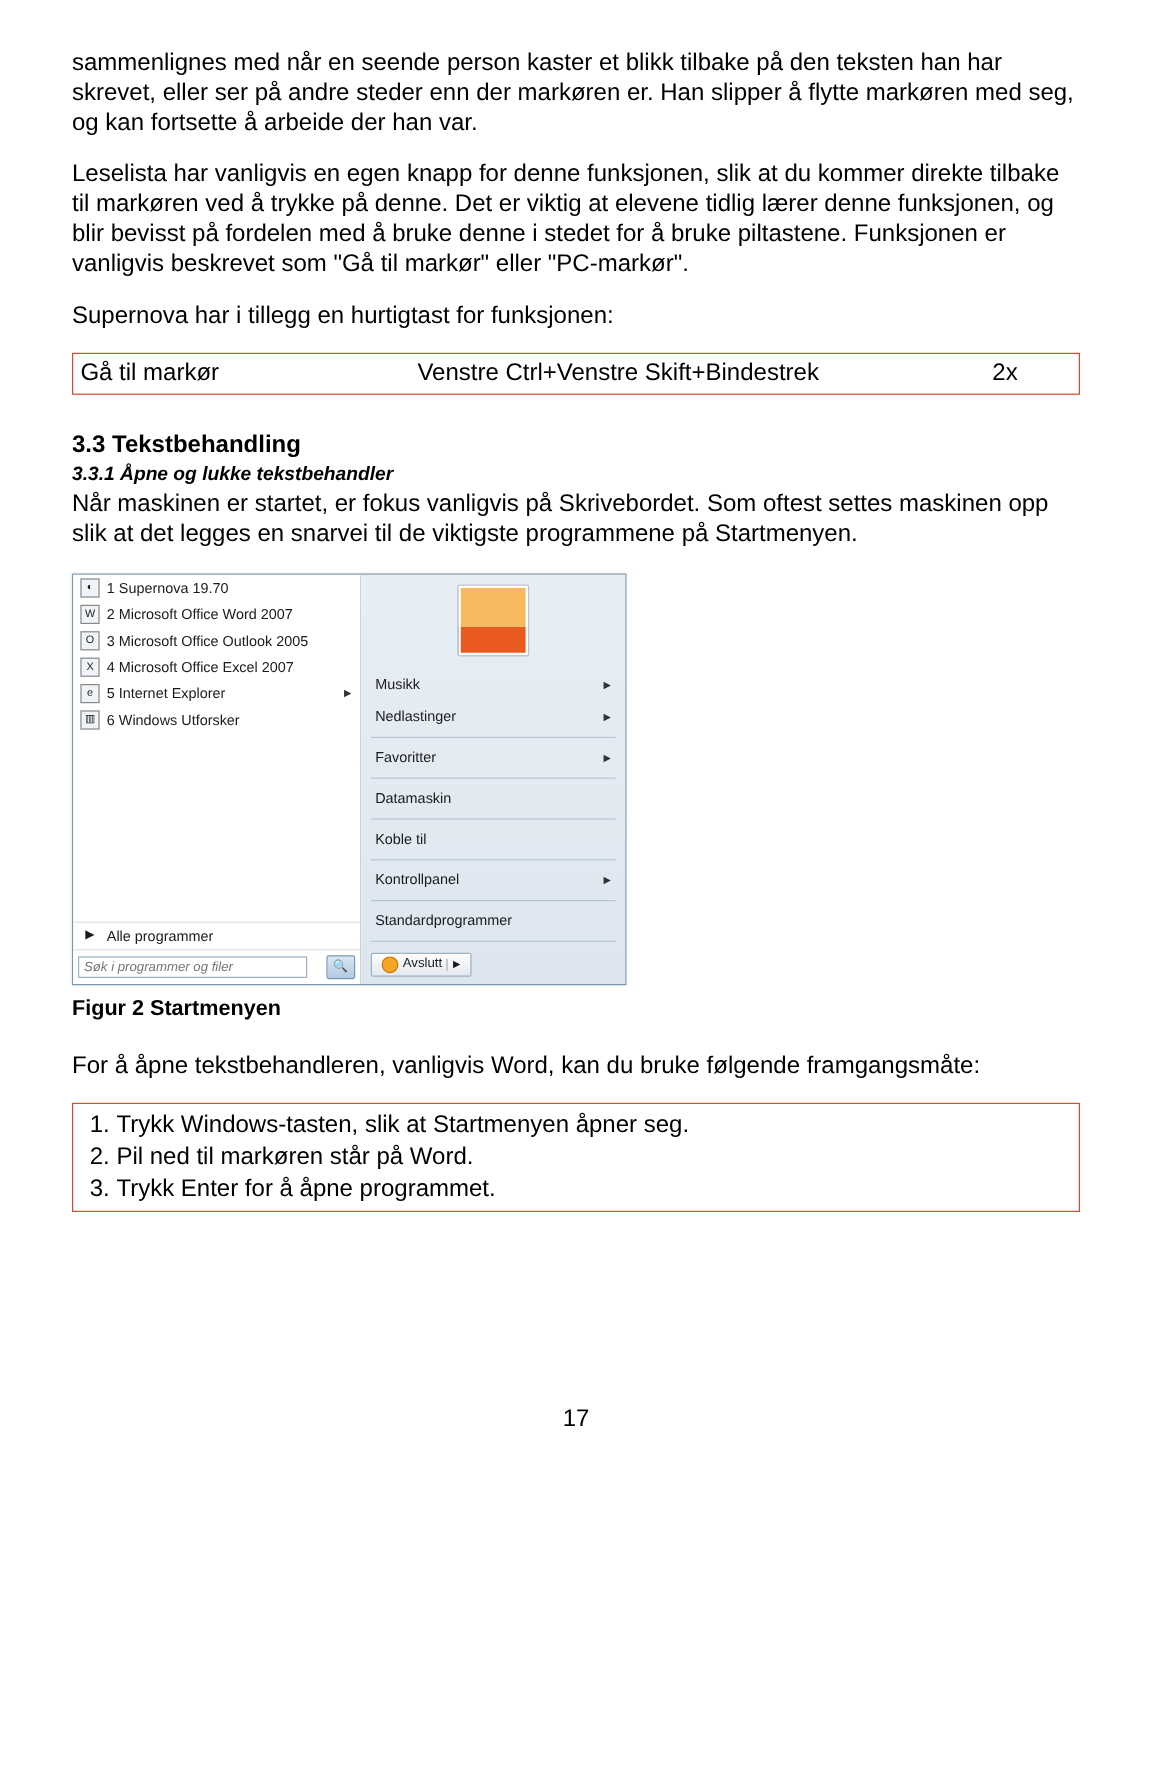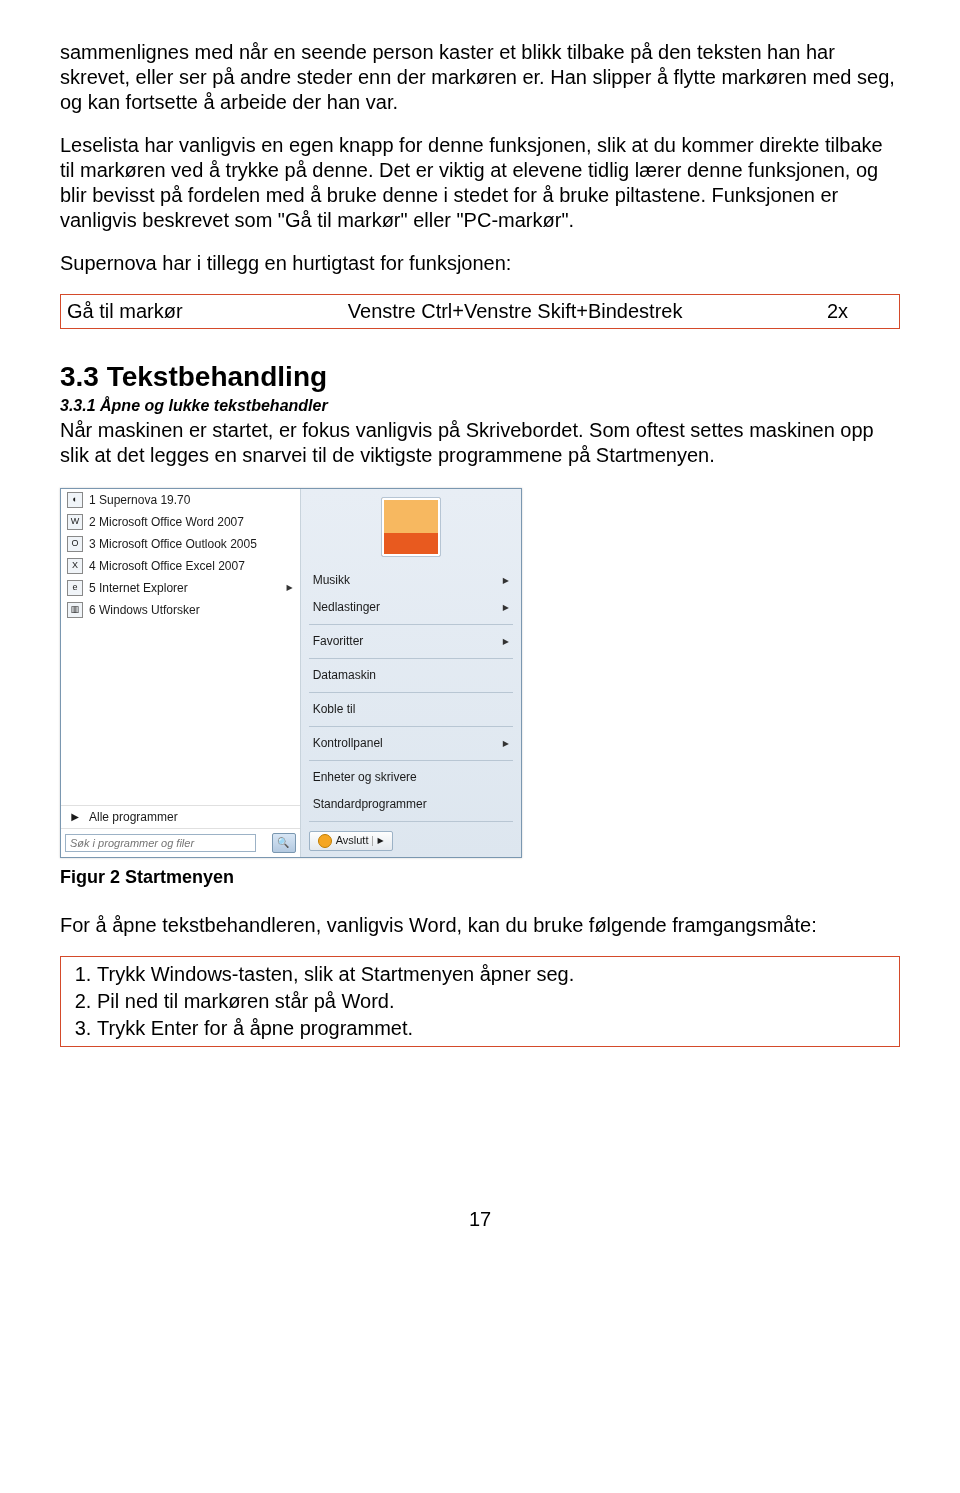--- a/index.html
+++ b/index.html
@@ -18,21 +18,21 @@
     border: 1px solid #d44a2a;
     width: 100%;
     display: flex;
     padding: 4px 6px;
     box-sizing: border-box;
     margin: 10px 0 30px 0;
   }
   .box-table .col1 { flex: 0 0 34%; }
   .box-table .col2 { flex: 0 0 58%; }
   .box-table .col3 { flex: 0 0 8%; }
-  h2 { font-size: 28px; font-weight: bold; margin: 30px 0 2px 0; }
+  h2 { font-size: 20px; font-weight: bold; margin: 30px 0 2px 0; }
   h3 { font-size: 16px; font-weight: bold; font-style: italic; margin: 0 0 2px 0; }
   .figure { margin: 20px 0 8px 0; }
   .startmenu {
     width: 460px;
     border: 1px solid #7a97b0;
     display: flex;
     font-family: "Segoe UI", Tahoma, sans-serif;
     font-size: 12px;
     color: #1a1a1a;
     box-shadow: 0 0 2px rgba(0,0,0,0.2);
@@ -239,23 +239,20 @@
           <div class="r-item">
             <span>Koble til</span>
           </div>
           <div class="sep"></div>
           <div class="r-item">
             <span>Kontrollpanel</span>
             <span class="arrow">▶</span>
           </div>
           <div class="sep"></div>
           <div class="r-item">
-            <span>Enheter og skrivere</span>
-          </div>
-          <div class="r-item">
             <span>Standardprogrammer</span>
           </div>
           <div class="sep"></div>
         </div>
       <div class="sm-shutdown">
         <div class="btn">
           <span class="pwr"></span>
           <span>Avslutt</span>
           <span style="font-size:8px;border-left:1px solid #aaa;padding-left:4px;">▶</span>
         </div>

